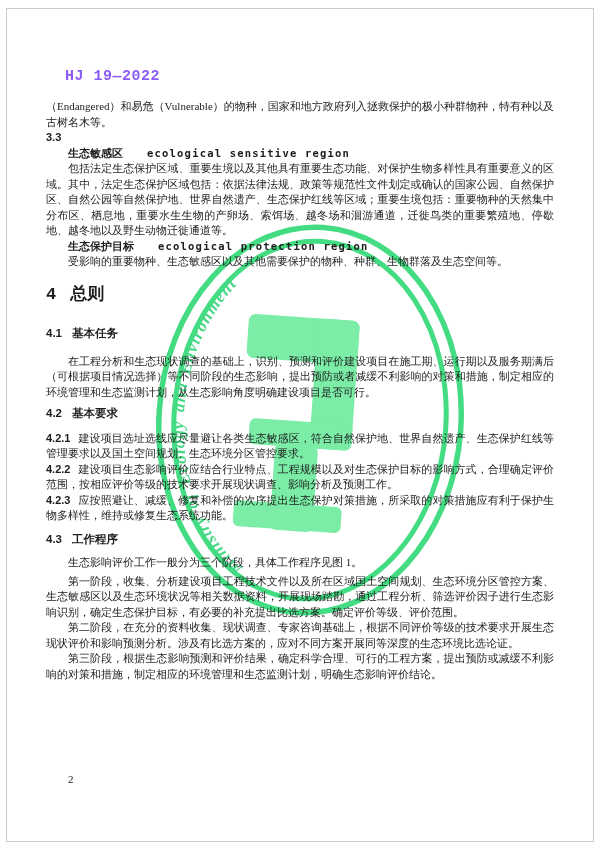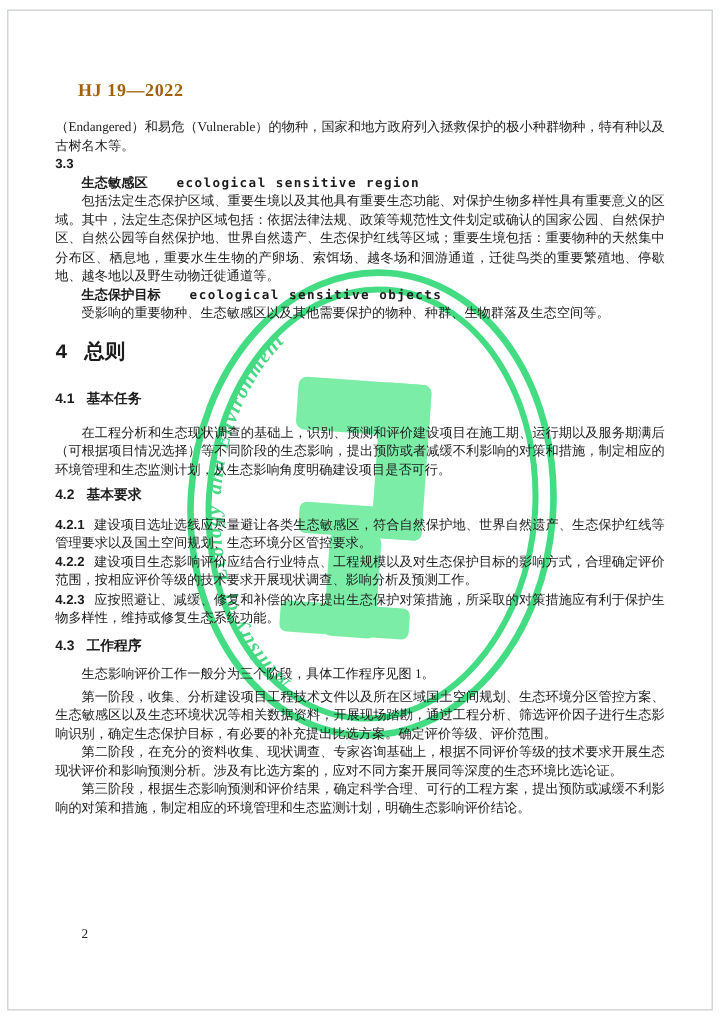--- a/index.html
+++ b/index.html
@@ -10,21 +10,21 @@
   .scan-edge{
     position:absolute;left:6px;top:8px;right:6px;bottom:6px;
     border:1px solid #c9cdc9;pointer-events:none;
   }
   .watermark{
     position:absolute;left:0;top:0;z-index:0;pointer-events:none;
   }
   .content-layer{position:absolute;left:0;top:0;width:600px;height:848px;z-index:1;}
   .doc-header{
     position:absolute;left:65px;top:68px;
-    font-family:Liberation Serif, serif;font-weight:bold;font-size:15px;letter-spacing:.5px;color:#a16207;
+    font-family:Liberation Mono, monospace;font-weight:bold;font-size:15px;letter-spacing:.5px;color:#8b5cf6;
   }
   .content{
     position:absolute;left:46px;top:99px;width:508px;
     font-size:11px;line-height:15.5px;text-align:justify;color:#1c1c1c;
   }
   .content p{margin:0;}
   .ind{text-indent:2em;}
   .clause-num{
     font-family:"Liberation Sans","DejaVu Sans",sans-serif;font-weight:bold;font-size:11px;
   }
@@ -81,21 +81,21 @@
   <div class="doc-header">HJ 19—2022</div>
 
   <div class="content">
 
     <p>（Endangered）和易危（Vulnerable）的物种，国家和地方政府列入拯救保护的极小种群物种，特有种以及古树名木等。</p>
 
     <p class="clause-num">3.3</p>
     <p class="term-line"><span class="term-zh">生态敏感区</span><span class="term-en">ecological sensitive region</span></p>
     <p class="ind">包括法定生态保护区域、重要生境以及其他具有重要生态功能、对保护生物多样性具有重要意义的区域。其中，法定生态保护区域包括：依据法律法规、政策等规范性文件划定或确认的国家公园、自然保护区、自然公园等自然保护地、世界自然遗产、生态保护红线等区域；重要生境包括：重要物种的天然集中分布区、栖息地，重要水生生物的产卵场、索饵场、越冬场和洄游通道，迁徙鸟类的重要繁殖地、停歇地、越冬地以及野生动物迁徙通道等。</p>
 
-    <p class="term-line"><span class="term-zh">生态保护目标</span><span class="term-en">ecological sensitive objects</span></p>
+    <p class="term-line"><span class="term-zh">生态保护目标</span><span class="term-en">ecological protection region</span></p>
     <p class="ind">受影响的重要物种、生态敏感区以及其他需要保护的物种、种群、生物群落及生态空间等。</p>
 
     <p class="h2"><span class="num">4</span><span>总则</span></p>
 
     <p class="h3" style="margin-top:24px;"><span class="num">4.1</span><span>基本任务</span></p>
     <p class="ind" style="margin-top:12px;">在工程分析和生态现状调查的基础上，识别、预测和评价建设项目在施工期、运行期以及服务期满后（可根据项目情况选择）等不同阶段的生态影响，提出预防或者减缓不利影响的对策和措施，制定相应的环境管理和生态监测计划，从生态影响角度明确建设项目是否可行。</p>
 
     <p class="h3" style="margin-top:6px;"><span class="num">4.2</span><span>基本要求</span></p>
 
     <p style="margin-top:9px;"><span class="cnum">4.2.1</span><span>建设项目选址选线应尽量避让各类生态敏感区，符合自然保护地、世界自然遗产、生态保护红线等管理要求以及国土空间规划、生态环境分区管控要求。</span></p>

